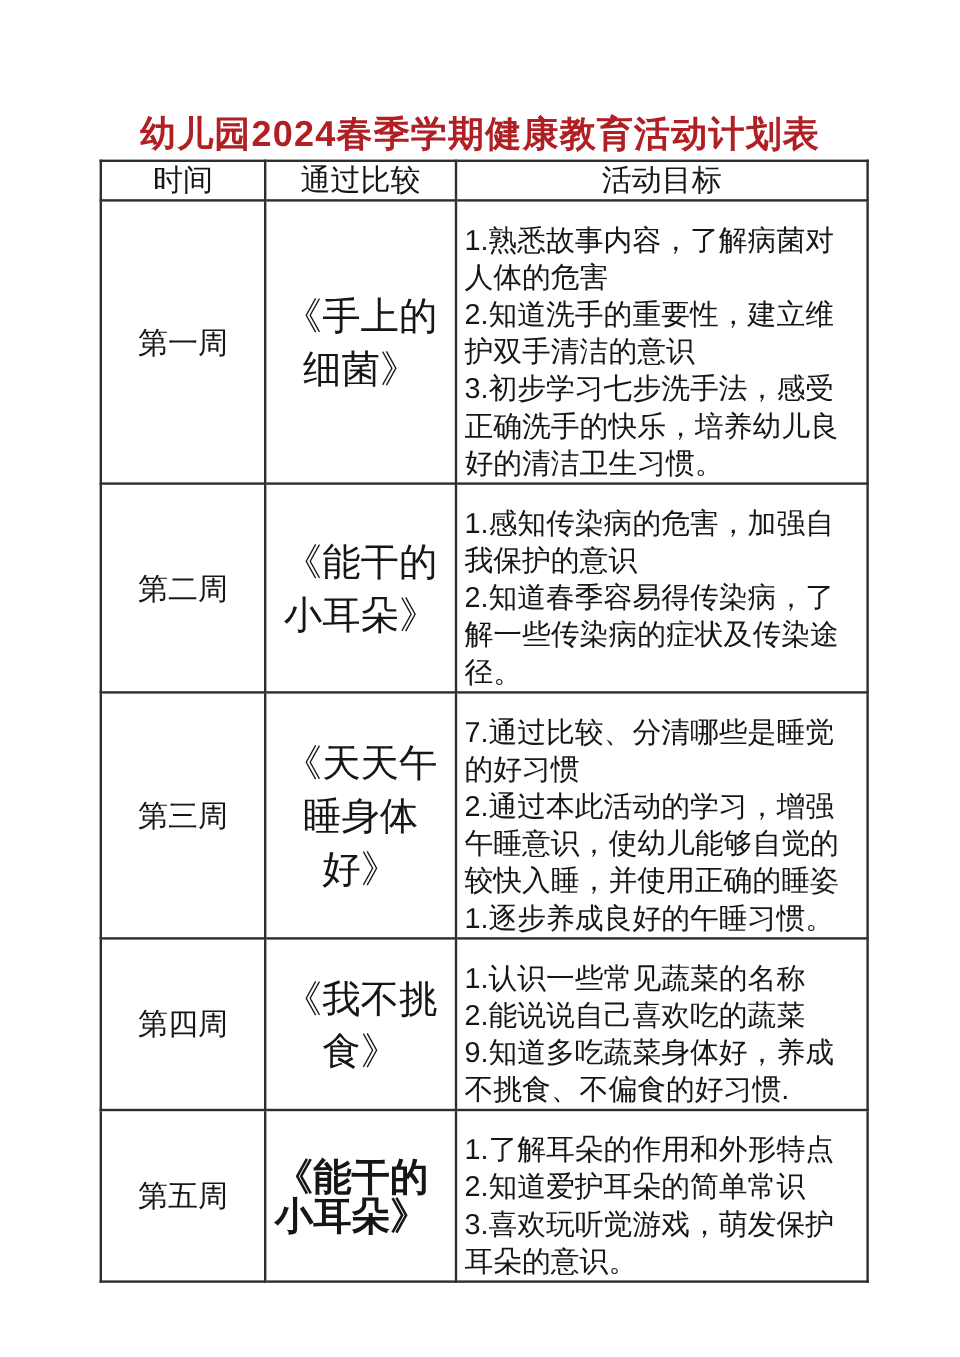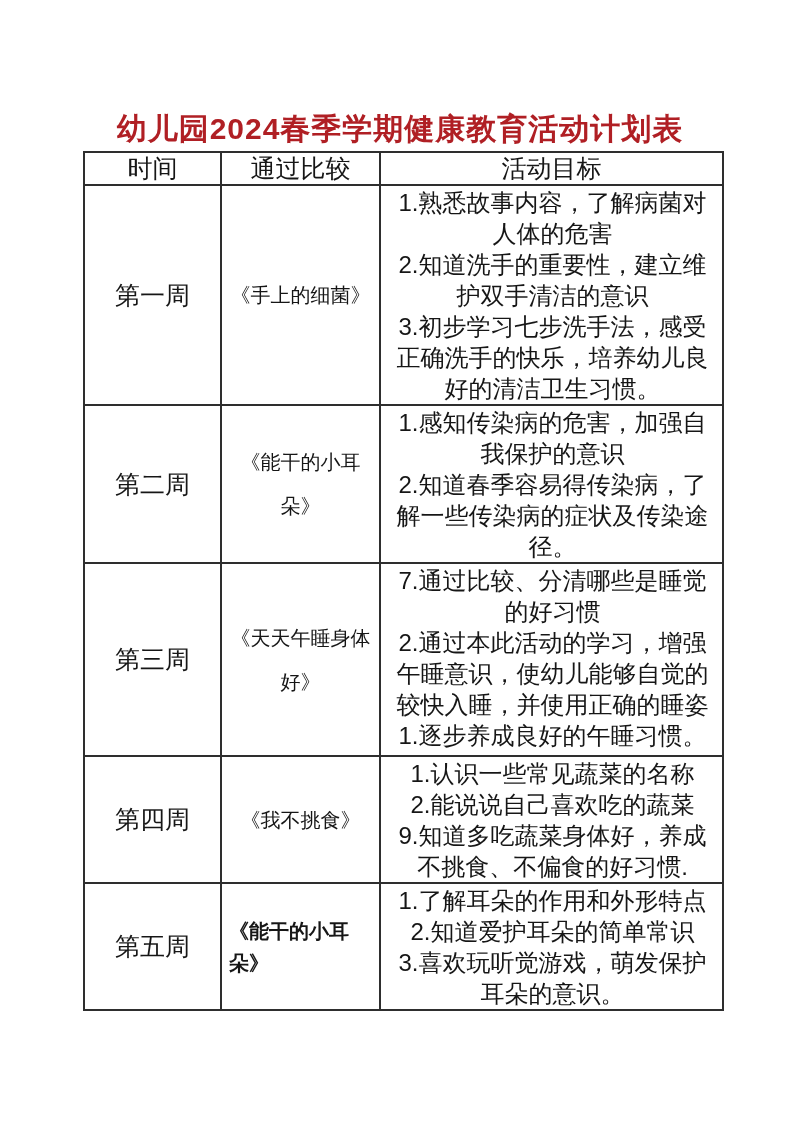--- a/index.html
+++ b/index.html
@@ -12,33 +12,33 @@
     color: #161616;
   }
   .page {
     position: relative;
     width: 800px;
     height: 1131px;
     background: #ffffff;
     overflow: hidden;
   }
   .doc-title {
-    margin: 16px;
+    margin: 0;
     padding-top: 95px;
     text-align: center;
     font-size: 30px;
     font-weight: bold;
     letter-spacing: 1px;
     color: #b01f24;
     line-height: 36px;
   }
   table.plan {
     position: absolute;
     left: 83px;
-    top: 151px;
+    top: 133px;
     width: 639px;
     border-collapse: collapse;
     table-layout: fixed;
   }
   table.plan th, table.plan td {
     border: 2px solid #2e2e2e;
     font-weight: normal;
     overflow: hidden;
   }
   col.c-time  { width: 137px; }
@@ -54,37 +54,37 @@
     line-height: 29px;
   }
   td.time {
     text-align: center;
     vertical-align: middle;
     font-size: 25px;
   }
   td.name {
     text-align: center;
     vertical-align: middle;
-    font-size: 20px;
+    font-size: 32px;
     font-weight: bold;
     line-height: 44px;
     padding: 0 2px;
   }
   tbody tr:nth-child(5) td.name {
     text-align: left;
     line-height: 32px;
     padding-left: 7px;
     font-weight: bold;
   }
   td.goals {
     vertical-align: top;
     font-size: 24px;
     line-height: 31px;
-    padding: 1px 4px 0 6px;
-    text-align: center;
+    padding: 17px 4px 0 6px;
+    text-align: left;
     border-radius: 24px;
   }
   tr.r1 { height: 217px; }
   tr.r2 { height: 130px; }
   tr.r3 { height: 193px; }
   tr.r4 { height: 124px; }
   tr.r5 { height: 125px; }
 </style>
 </head>
 <body>

